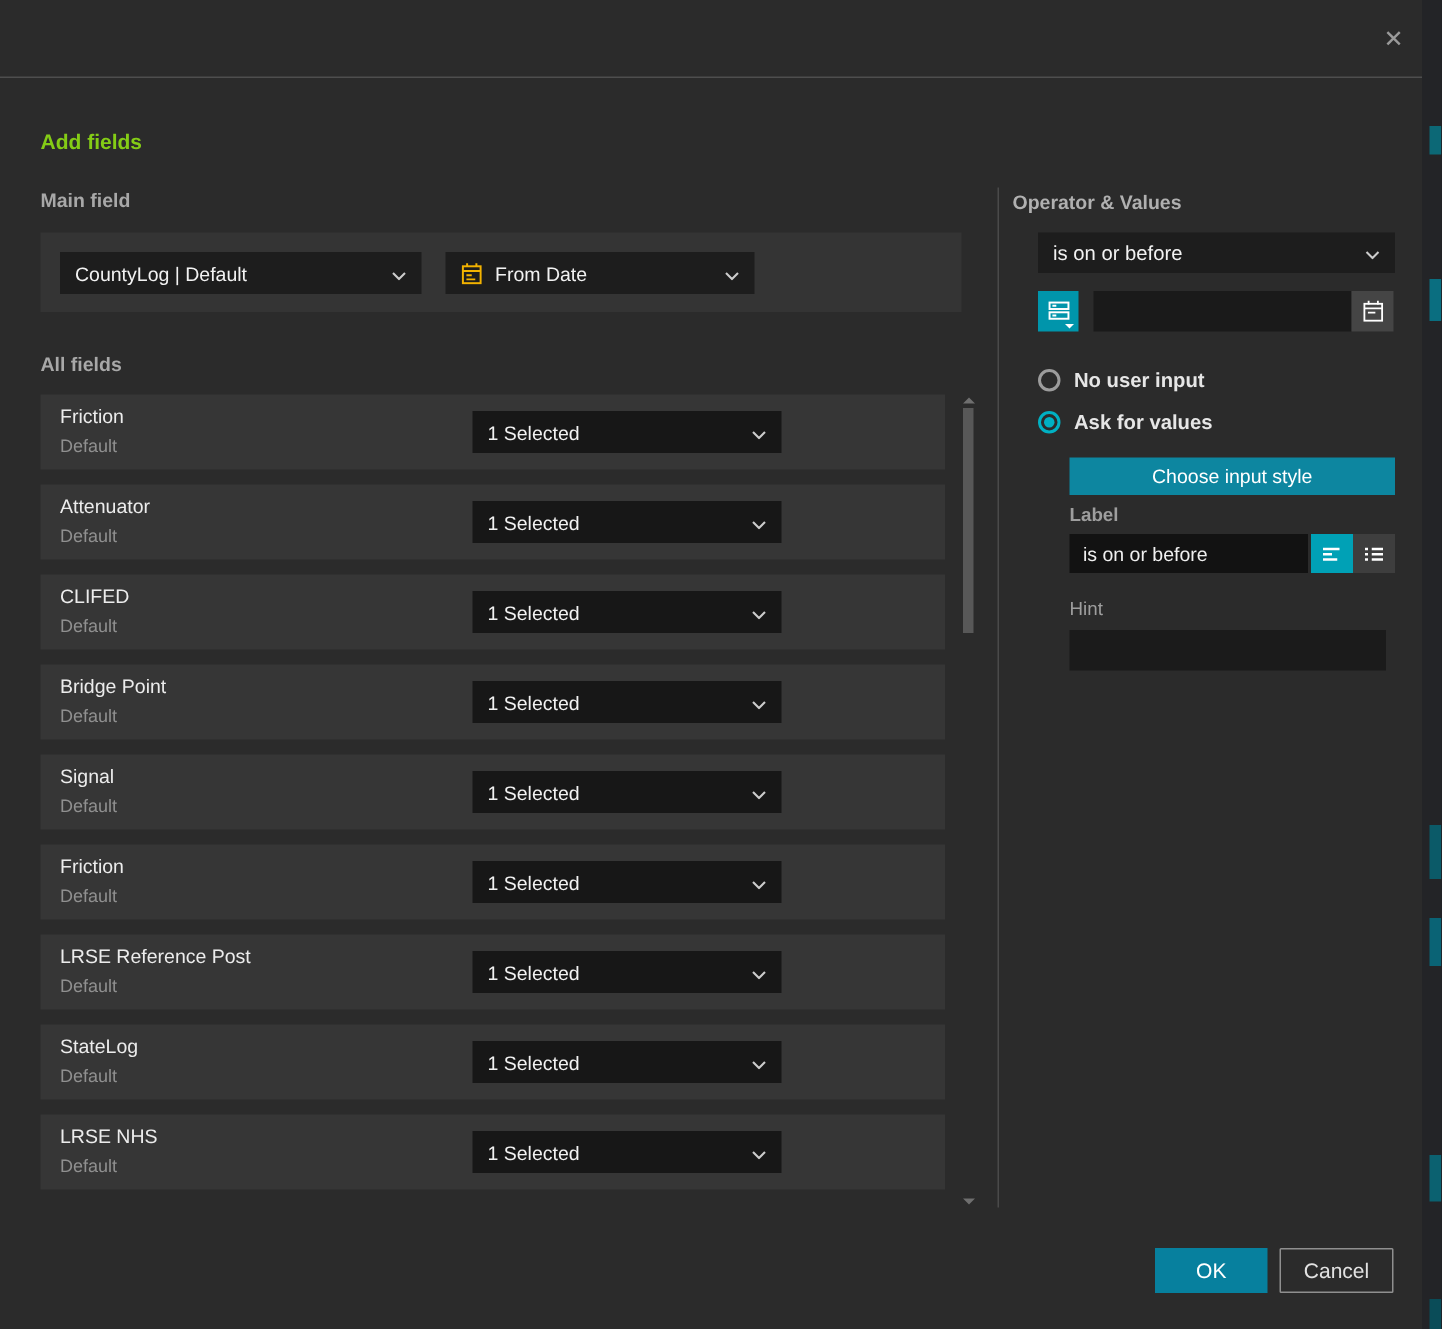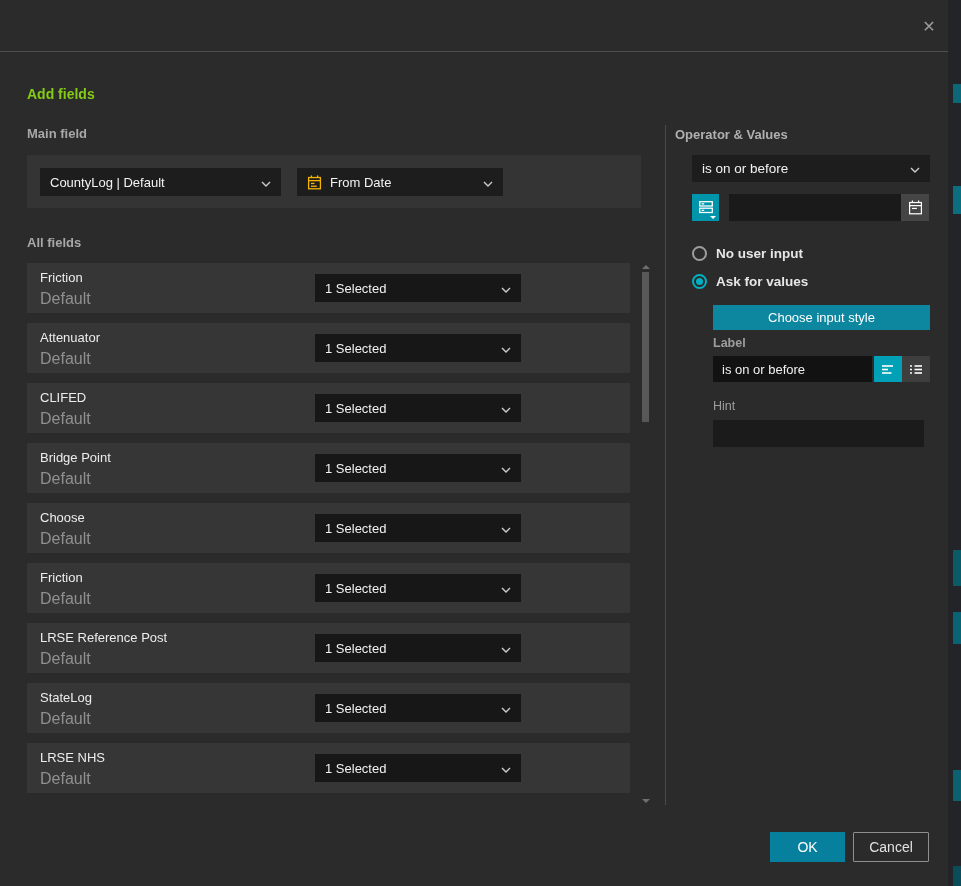--- a/index.html
+++ b/index.html
@@ -20,21 +20,21 @@
   .h-sec { position:absolute; font-size:13px; font-weight:bold; color:#a8a8a8; }
 
   .main-panel { position:absolute; left:27px; top:155px; width:614px; height:53px; background:#343434; }
 
   .dd { position:absolute; background:#1d1d1d; display:flex; align-items:center; padding:0 10px; color:#f2f2f2; font-size:13px; cursor:pointer; }
   .dd .chev { margin-left:auto; flex:none; }
   .dd .cal { margin-right:8px; flex:none; display:flex; }
 
   .frow { position:absolute; left:27px; width:603px; height:50px; background:#363636; }
   .fname { position:absolute; left:13px; top:7px; font-size:13px; color:#ececec; }
-  .fsub  { position:absolute; left:13px; top:27px; font-size:16px; color:#909090; }
+  .fsub  { position:absolute; left:13px; top:27px; font-size:12px; color:#909090; }
   .fdd { left:288px; top:11px; width:206px; height:28px; background:#171717; }
 
   .scrollbar { position:absolute; left:641px; top:263px; width:10px; height:542px; }
   .sb-up { position:absolute; left:1px; top:2px; width:0; height:0; border-left:4px solid transparent; border-right:4px solid transparent; border-bottom:4px solid #6f6f6f; }
   .sb-down { position:absolute; left:1px; bottom:2px; width:0; height:0; border-left:4px solid transparent; border-right:4px solid transparent; border-top:4px solid #6f6f6f; }
   .sb-thumb { position:absolute; left:1px; top:9px; width:7px; height:150px; background:#585858; }
 
   .vdivider { position:absolute; left:665px; top:125px; width:1px; height:680px; background:#4a4a4a; }
 
   .op-dd { left:692px; top:155px; width:238px; height:27px; }
@@ -150,21 +150,21 @@
       <div class="fname">Bridge Point</div>
       <div class="fsub">Default</div>
       <div class="dd fdd">
         <span>1 Selected</span>
         <span class="chev"><svg width="10" height="6" viewBox="0 0 10 6">
               <path d="M1 1 L5 5 L9 1" stroke="#cccccc" stroke-width="1.4" fill="none"></path>
             </svg></span>
       </div>
     </div>
     <div class="frow" style="top:503px;">
-      <div class="fname">Choose</div>
+      <div class="fname">Signal</div>
       <div class="fsub">Default</div>
       <div class="dd fdd">
         <span>1 Selected</span>
         <span class="chev"><svg width="10" height="6" viewBox="0 0 10 6">
               <path d="M1 1 L5 5 L9 1" stroke="#cccccc" stroke-width="1.4" fill="none"></path>
             </svg></span>
       </div>
     </div>
     <div class="frow" style="top:563px;">
       <div class="fname">Friction</div>

